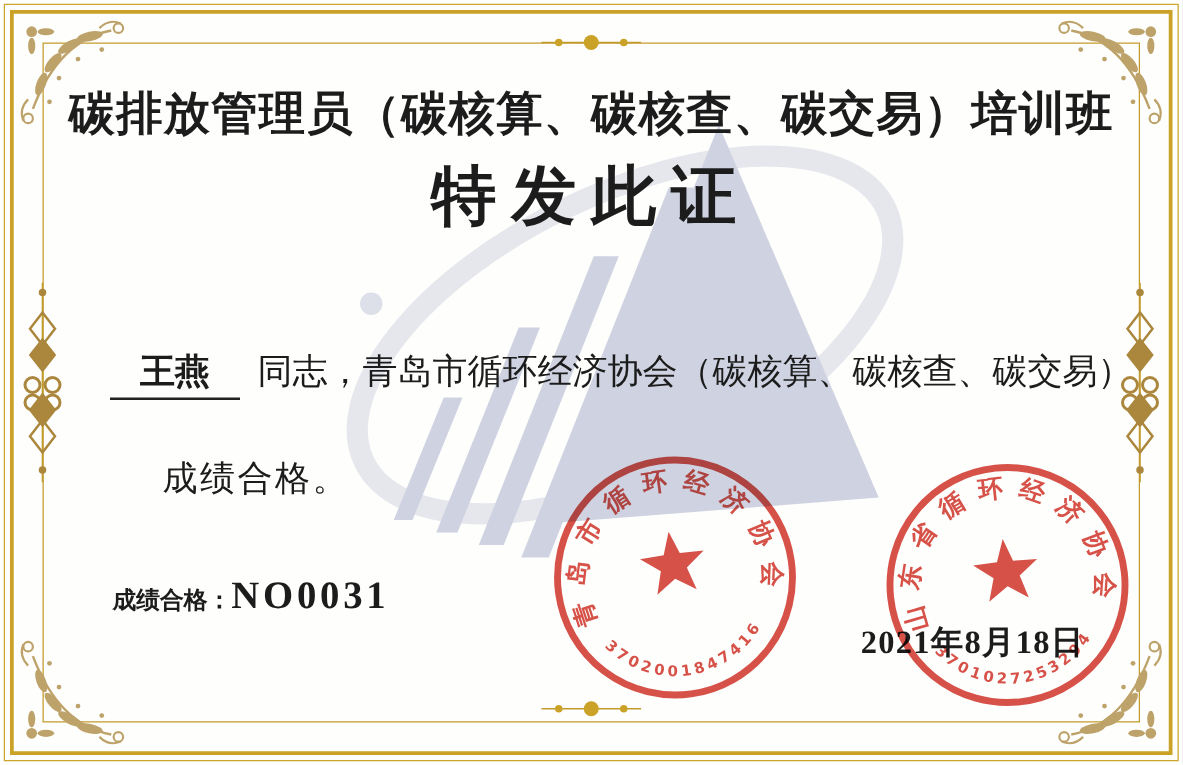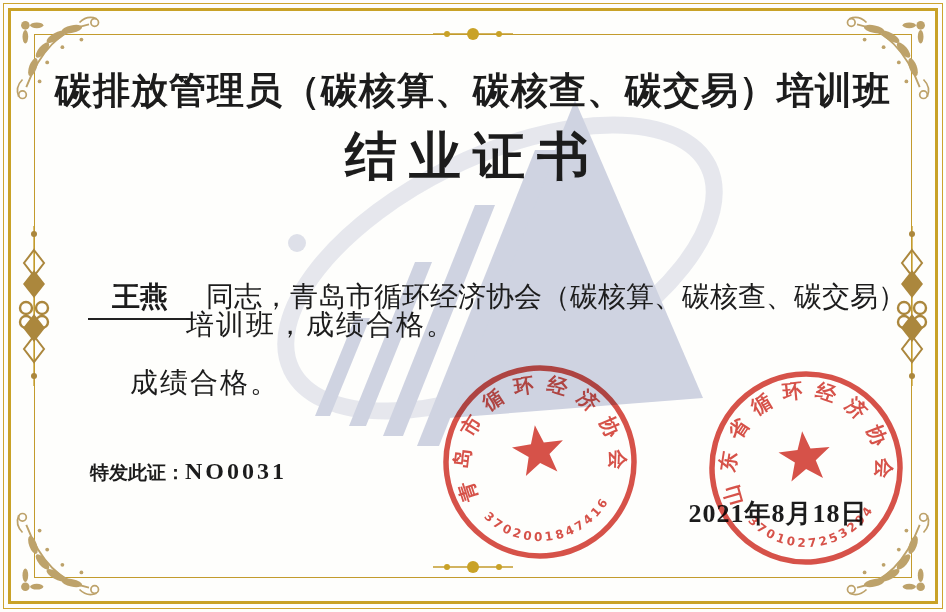--- a/index.html
+++ b/index.html
@@ -30,21 +30,21 @@
   .watermark{position:absolute;inset:0;pointer-events:none;}
   
   .tx{position:absolute;white-space:nowrap;z-index:2;}
   .title1{top:66px;left:0;width:946px;text-align:center;font-size:37px;font-weight:800;letter-spacing:1px;}
   .title2{top:122px;left:0;width:946px;text-align:center;font-size:52px;font-weight:800;letter-spacing:12px;}
   .bodyline1{top:250px;left:88px;font-size:28px;}
   .name-underline{display:inline-block;border-bottom:2px solid #222;padding:0 24px 2px 24px;margin-right:14px;font-weight:600;margin-top:28px;}
   .bodyline2{top:306px;left:186px;font-size:28px;letter-spacing:2px;}
   .bodyline3{top:364px;left:130px;font-size:28px;letter-spacing:2px;}
   .certno{top:458px;left:90px;font-size:19px;font-weight:700;}
-  .certno .no-value{font-size:24px;font-weight:700;letter-spacing:3px;font-family:"Liberation Serif",serif;}
+  .certno .no-value{font-size:31px;font-weight:700;letter-spacing:3px;font-family:"Liberation Serif",serif;}
   .issuers{top:464px;left:468px;font-size:21px;font-weight:600;letter-spacing:1px;}
   .issuers .gap{display:inline-block;width:26px;}
   .dateline{top:496px;left:688px;width:180px;text-align:center;font-size:26px;font-weight:600;letter-spacing:1px;}
   
   .seal{position:absolute;width:220px;height:220px;z-index:3;mix-blend-mode:multiply;opacity:.88;}
   .seal.left{left:430px;top:352px;transform:rotate(-8deg);}
   .seal.right{left:696px;top:358px;transform:rotate(-6deg);}
   .seal svg{width:100%;height:100%;overflow:visible;}
   .ring-text{font-size:20px;font-weight:700;letter-spacing:11px;fill:#d23a31;font-family:"Liberation Serif",serif;}
   .serial-text{font-size:12px;font-weight:700;letter-spacing:3px;fill:#d23a31;font-family:"DejaVu Sans",sans-serif;}
@@ -198,30 +198,29 @@
   <div class="dots-orn bottom">
     <svg viewBox="0 0 80 22" fill="#c9a227">
       <line x1="0" y1="11" x2="80" y2="11" stroke="#c39b2d" stroke-width="1.3"></line>
       <circle cx="14" cy="11" r="3"></circle>
         <circle cx="40" cy="11" r="6"></circle>
         <circle cx="66" cy="11" r="3"></circle>
     </svg>
   </div>
 
   <div class="tx title1">碳排放管理员（碳核算、碳核查、碳交易）培训班</div>
-  <div class="tx title2">结业证书</div>
+  <div class="tx title2">特发此证</div>
 
   <div class="tx bodyline1">
     <span class="name-underline">王燕</span><span>同志，青岛市循环经济协会（碳核算、碳核查、碳交易）</span>
   </div>
-  <div class="tx bodyline2">培训班，成绩合格。</div>
   <div class="tx bodyline3">成绩合格。</div>
 
   <div class="tx certno">
-    <span>特发此证：</span><span class="no-value">NO0031</span>
+    <span>成绩合格：</span><span class="no-value">NO0031</span>
   </div>
 
   <div class="tx dateline">2021年8月18日</div>
 
   <div class="seal left">
     <svg viewBox="-110 -110 220 220">
       <defs>
         <path id="arcTopL" d="M -61.5 35.5 A 71 71 0 1 1 61.5 35.5" fill="none"></path>
         <path id="arcBotL" d="M -68.4 39.5 A 79 79 0 0 0 68.4 39.5" fill="none"></path>
       </defs>

